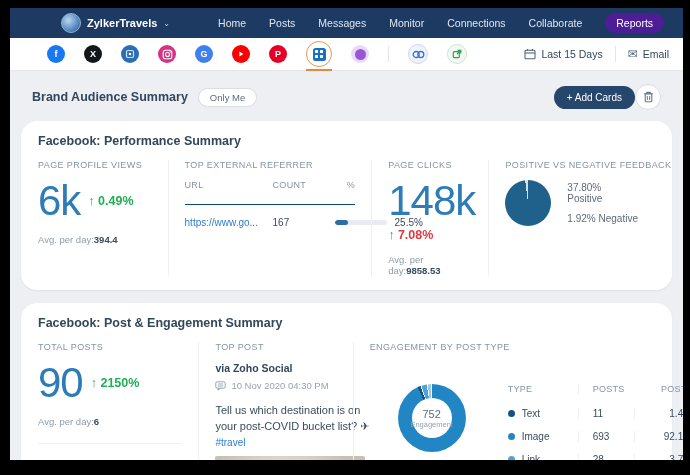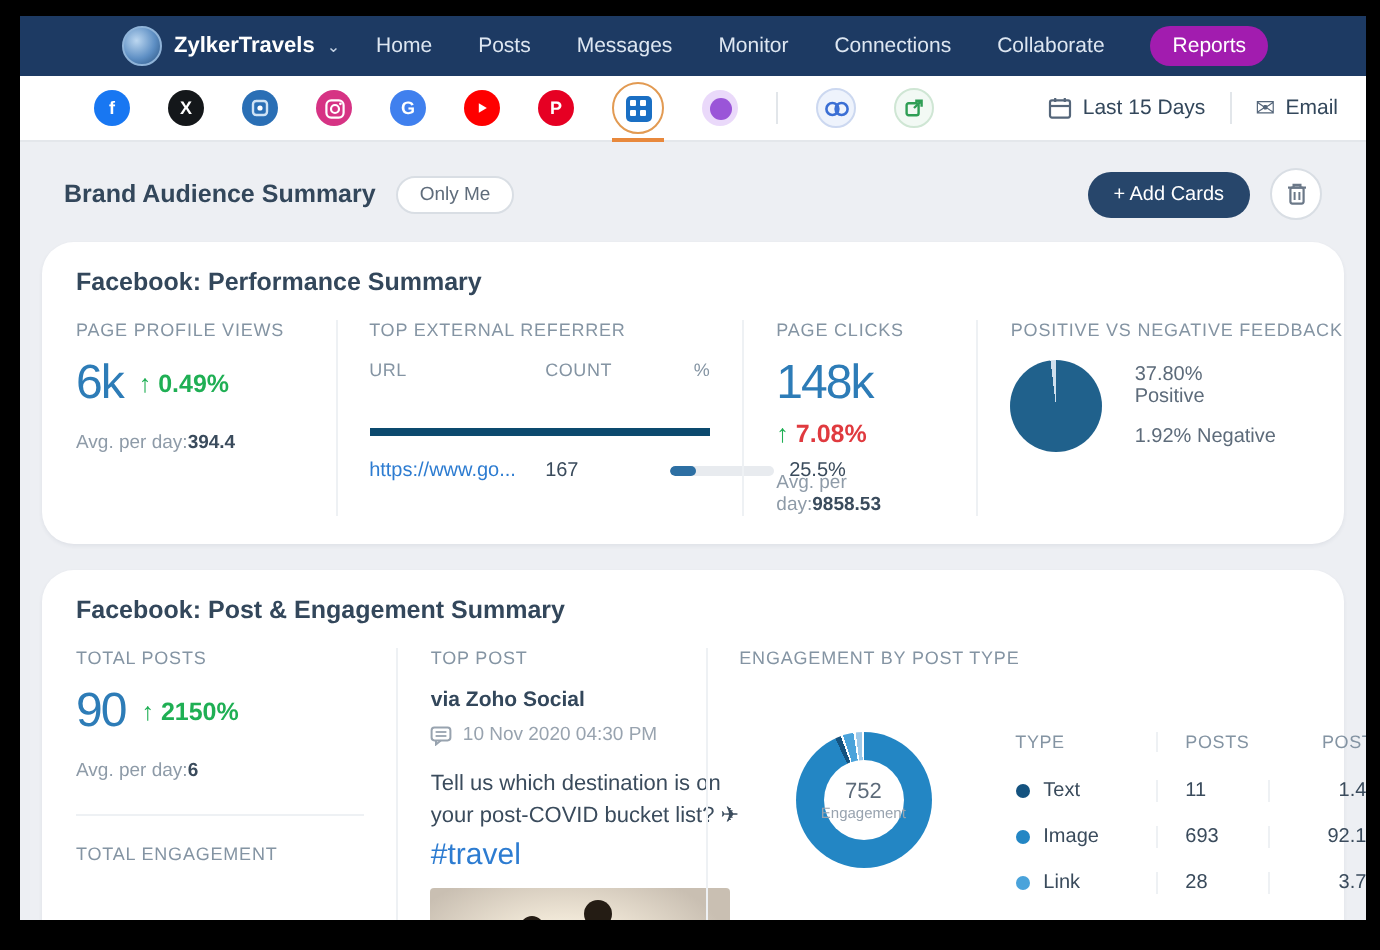--- a/index.html
+++ b/index.html
@@ -1,27 +1,27 @@
 <!DOCTYPE html>
 <html><head>
 <meta charset="utf-8">
 <style>
   * { margin:0; padding:0; box-sizing:border-box; }
   html,body { width:690px; height:475px; background:#000; font-family:"Liberation Sans", sans-serif; }
   .screen { position:absolute; left:10px; top:8px; width:673px; height:452px; background:#edeff3; overflow:hidden; }
 
   
   .navbar { height:30px; background:#1d3a63; display:flex; align-items:center; padding:0 14px; }
-  .brand { display:flex; align-items:center; gap:6px; margin-right:18px; cursor:pointer;padding-left:37px; }
+  .brand { display:flex; align-items:center; gap:6px; margin-right:48px; cursor:pointer;padding-left:37px; }
   .brand-logo { width:20px; height:20px; border-radius:50%; background:radial-gradient(circle at 35% 35%, #bcd7f0, #5e8fc4 55%, #27507e); border:1px solid #8fb3d8; }
   .brand-name { color:#fff; font-size:11px; font-weight:bold; }
   .brand-caret { color:#c4d2e4; font-size:8px; }
   .nav-items { display:flex; align-items:center; gap:23px; }
   .nav-item { color:#dde6f1; font-size:10.5px; cursor:pointer; }
-  .nav-item-active { background:#a21caf; color:#fff; border-radius:10px; padding:4px 11px; }
+  .nav-item-active { background:#4c1d95; color:#fff; border-radius:10px; padding:4px 11px; }
 
   
   .channelbar { height:33px; background:#fff; border-bottom:1px solid #e4e7eb; display:flex; align-items:center; padding:0 14px 0 37px; gap:19px; }
   .chip { width:18px; height:18px; border-radius:50%; display:flex; align-items:center; justify-content:center; color:#fff; font-size:9px; font-weight:bold; cursor:pointer; flex:0 0 auto; }
   .chip svg { display:block; }
   .sel-wrap { position:relative; width:26px; height:26px; border:1.5px solid #e29a52; border-radius:50%; display:flex; align-items:center; justify-content:center; cursor:pointer; flex:0 0 auto; }
   .sel-wrap::after { content:""; position:absolute; left:-1px; bottom:-5px; width:26px; height:2px; background:#e8883c; }
   .grid-glyph { width:13px; height:13px; border-radius:2.5px; background:#1a6fc4; display:grid; grid-template-columns:1fr 1fr; gap:1.5px; padding:2.5px; }
   .grid-glyph span { background:#fff; border-radius:0.5px; }
   .masto { background:#ead9fa; }
@@ -30,64 +30,64 @@
   .ring-blue { border:1px solid #ccd8f0; background:#eef3fc; }
   .ring-green { border:1px solid #cfe6d4; background:#f2f9f4; }
   .vdiv { width:1px; height:16px; background:#e2e6ea; flex:0 0 auto; }
   .bar-right { margin-left:auto; display:flex; align-items:center; gap:12px; }
   .bar-btn { display:flex; align-items:center; gap:5px; font-size:10.5px; color:#33475b; cursor:pointer;justify-content:center; }
 
   
   .toolbar { display:flex; align-items:center; padding:13px 22px 11px 22px; }
   .page-title { font-size:12.5px; font-weight:bold; color:#33475b; }
   .pill-onlyme { margin-left:10px; background:#fff; border:1px solid #d9dee4; border-radius:11px; padding:3px 11px; font-size:9.5px; color:#5f6c7b; cursor:pointer; }
-  .tb-right { margin-left:auto; display:flex; align-items:center; gap:10px; }
+  .tb-right { margin-left:auto; display:flex; align-items:center; }
   .btn-add { background:#27466b; color:#fff; border:none; border-radius:13px; padding:6px 13px; font-size:10px; cursor:pointer; font-family:inherit; }
   .btn-trash { width:26px; height:26px; border-radius:50%; background:#fff; border:1px solid #d9dee4; display:flex; align-items:center; justify-content:center; cursor:pointer; }
 
   
   .card { background:#fff; border-radius:16px; margin:0 11px; box-shadow:0 1px 2px rgba(40,60,90,.07); padding:13px 17px 14px 17px; }
   .card + .card { margin-top:13px; }
   .card-title { font-size:12.5px; font-weight:bold; color:#33475b; margin-bottom:12px; }
   .cols { display:flex; }
   .col { padding:0 16px; border-left:1px solid #eef1f4; }
   .col:first-child { padding-left:0; border-left:none; }
   .metric-label { font-size:9px; letter-spacing:.4px; color:#8494a3; margin-bottom:10px; white-space:nowrap; }
   .bignum-row { display:flex; align-items:center; gap:8px; }
-  .bignum { font-size:24px; font-weight:500; color:#2d7cb7; letter-spacing:-1px; line-height:1; }
+  .bignum { font-size:42px; font-weight:500; color:#2d7cb7; letter-spacing:-1px; line-height:1; }
   .delta { font-size:12.5px; font-weight:bold; }
   .delta .arr { color:#1faf54; }
   .delta .val-green { color:#1faf54; }
   .delta .val-red { color:#e03a3f; }
   .avg { font-size:9.5px; color:#8e9ba8; margin-top:12px; }
   .avg b { color:#3a4b5c; }
 
   
   .ref-head, .ref-row { display:grid; grid-template-columns:88px 62px 1fr; align-items:center; }
-  .ref-head { font-size:9px; color:#8494a3; letter-spacing:.3px; padding-bottom:24px; border-bottom:4px solid #0c4a6e; }
+  .ref-head { font-size:9px; color:#8494a3; letter-spacing:.3px; padding-bottom:14px; border-bottom:1px solid #0c4a6e; }
   .ref-head .pct-h { text-align:right; }
   .ref-row { padding-top:12px; font-size:10px; color:#3a4b5c; }
   .ref-link { color:#2d7cd1; cursor:pointer; white-space:nowrap; }
   .ref-bar-pct { display:flex; align-items:center; gap:8px; }
   .ref-track { width:52px; height:5px; background:#e8ebef; border-radius:3px; overflow:hidden; }
   .ref-fill { height:100%; background:#2d6fa3; border-radius:3px; }
   .ref-pct { margin-left:auto; }
 
   
   .fb-row { display:flex; align-items:center; gap:16px; margin-top:4px; }
   .pie { width:46px; height:46px; border-radius:50%; background:conic-gradient(from -7deg, #cfe0ee 0deg 7deg, #20618c 7deg 360deg); }
   .fb-legend { font-size:10px; color:#5d6b7a; display:flex; flex-direction:column; gap:9px; }
   .fb-legend b { font-weight:normal; }
 
   
   .hline { border:none; border-top:1px solid #eef1f4; margin:16px 0 14px 0; }
   .toppost-via { font-size:10.5px; font-weight:bold; color:#33475b; margin-bottom:6px; }
   .toppost-meta { display:flex; align-items:center; gap:5px; font-size:9.5px; color:#98a3af; margin-bottom:12px; }
   .toppost-text { font-size:11px; color:#3a4b5c; line-height:1.45; width:156px; }
-  .toppost-tag { font-size:15px; color:#2d7cd1; cursor:pointer; margin-top:2px; }
+  .toppost-tag { font-size:10px; color:#2d7cd1; cursor:pointer; margin-top:2px; }
   .toppost-img { width:150px; height:58px; margin-top:8px; overflow:hidden; border-radius:2px; }
 
   .eng-row { display:flex; align-items:flex-start; margin-top:32px; }
   .donut-wrap { position:relative; width:68px; height:68px; margin-left:28px; }
   .donut { width:68px; height:68px; border-radius:50%;
     background:conic-gradient(from -25deg, #14527f 0deg 5deg, #fff 5deg 7deg, #4aa3db 7deg 16deg, #fff 16deg 18deg, #9cc9ea 18deg 23deg, #fff 23deg 25deg, #2386c4 25deg 335deg); }
   .donut-hole { position:absolute; left:14px; top:14px; width:40px; height:40px; border-radius:50%; background:#fff; display:flex; flex-direction:column; align-items:center; justify-content:center; }
   .donut-val { font-size:11px; color:#5d6b7a; }
   .donut-lbl { font-size:7.5px; color:#98a3af; }
   .eng-table { margin-left:42px; }

